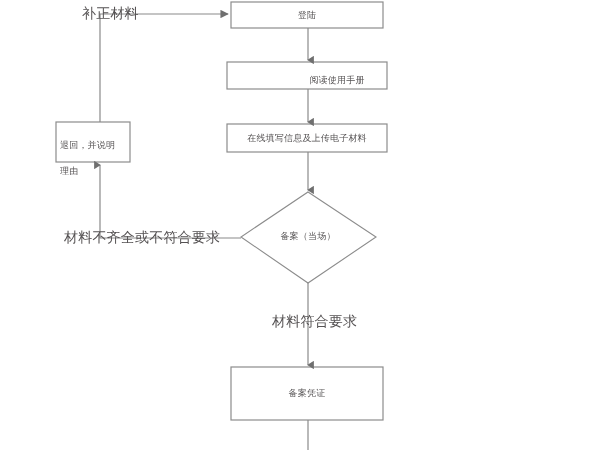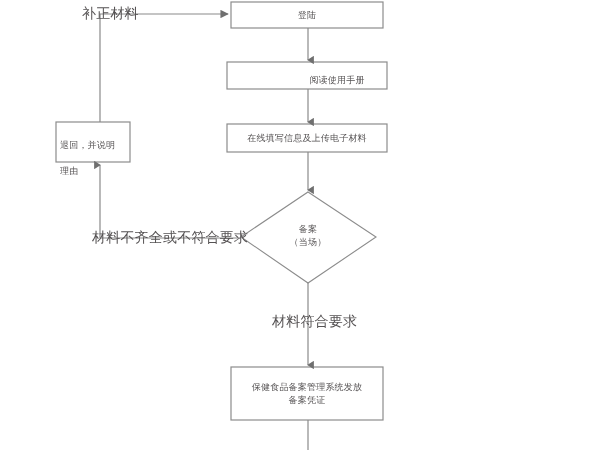--- a/index.html
+++ b/index.html
@@ -44,28 +44,28 @@
     line-height: 12px;
     color: #555253;
     letter-spacing: 0.2px;
     white-space: nowrap;
   }
   
   #label-login      { left: 231px; top: 2px;   width: 152px; height: 26px; }
   #label-manual     { left: 227px; top: 62px;  width: 160px; height: 36px; margin-left: 30px; }
   #label-online     { left: 227px; top: 124px; width: 160px; height: 28px; }
   #label-decision   { left: 258px; top: 219px; width: 100px; height: 34px;
-                      flex-direction: column; }
+                      flex-direction: row; }
   #label-issue      { left: 231px; top: 367px; width: 152px; height: 53px;
                       flex-direction: column; }
   #label-return     { left: 60px;  top: 126px; width: 66px;  height: 34px;
                       text-align: left; }
   
   #label-supplement { left: 82px;  top: 7px; }
-  #label-reject     { left: 64px;  top: 231px; margin-left: 28px; }
+  #label-reject     { left: 64px;  top: 231px; }
   #label-accept     { left: 272px; top: 315px; }
 </style>
 </head>
 <body>
 
 <svg id="flow-canvas" viewBox="0 0 600 450" xmlns="http://www.w3.org/2000/svg">
   <defs>
     <marker id="arrow-down" viewBox="0 0 10 10" refX="5" refY="8" markerWidth="7" markerHeight="7" orient="auto-start-reverse">
       <path d="M 0 1 L 10 1 L 5 9 z" fill="#6f6f6f"></path>
     </marker>
@@ -106,21 +106,20 @@
 <div class="node-label centered" id="label-manual">阅读使用手册</div>
 
 <div class="node-label centered" id="label-online">在线填写信息及上传电子材料</div>
 
 <div class="node-label centered" id="label-decision">
   <span>备案</span>
   <span>（当场）</span>
 </div>
 
 <div class="node-label centered" id="label-issue">
-  <span>保健食品备案管理系统发放</span>
   <span>备案凭证</span>
 </div>
 
 <div class="node-label" id="label-return">
   <span>退回，并说明</span><br>
   <span>理由</span>
 </div>
 
 <div class="edge-label" id="label-supplement">补正材料</div>
 

